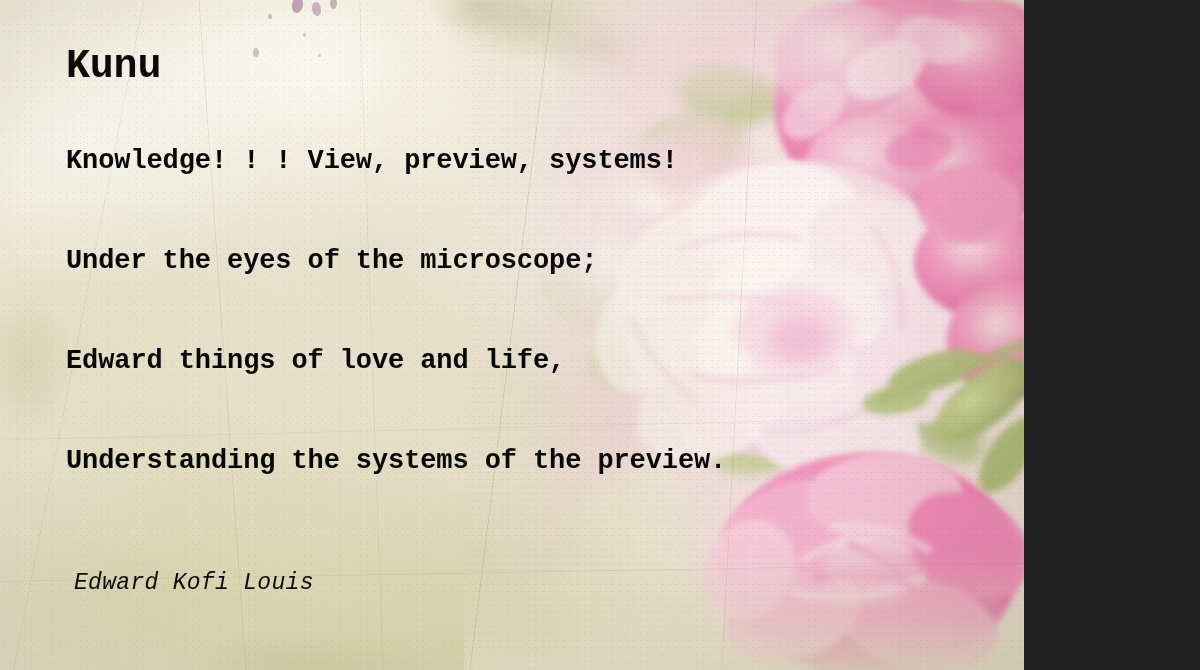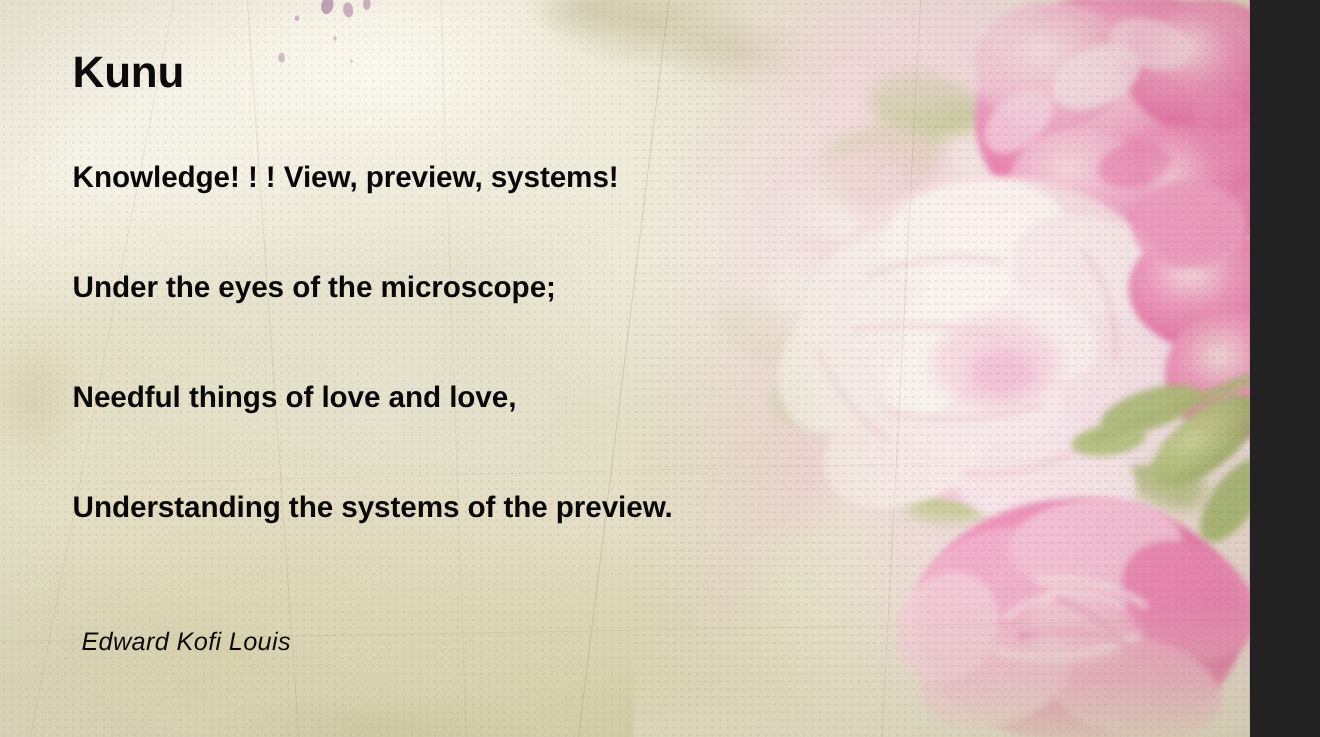--- a/index.html
+++ b/index.html
@@ -5,25 +5,25 @@
 <style>
   html, body {
     margin: 0;
     padding: 0;
     background: #222;
   }
   * { box-sizing: border-box; }
 
   .poem-card {
     position: relative;
-    width: 1136px;
+    width: 1024px;
     height: 670px;
     overflow: hidden;
-    font-family: Liberation Sans, sans-serif;
-    background-color: #f0abfc;
+    font-family: Liberation Mono, monospace;
+    background-color: #b91c1c;
     isolation: isolate;
   }
 
   
   .paper-base {
     position: absolute;
     inset: 0;
     background:
       linear-gradient(118deg,
         #efebdc 0%,
@@ -375,20 +375,20 @@
   <div class="paper-scratch"></div>
   <div class="paper-vignette"></div>
 
   <div class="text-layer">
 
     <div class="poem-title">Kunu</div>
 
     <div class="poem-body">
       <p class="poem-line">Knowledge! ! ! View, preview, systems!</p>
       <p class="poem-line">Under the eyes of the microscope;</p>
-      <p class="poem-line">Needful things of love and love,</p>
+      <p class="poem-line">Edward things of love and life,</p>
       <p class="poem-line">Understanding the systems of the preview.</p>
     </div>
 
     <div class="poem-author">Edward Kofi Louis</div>
   </div>
 
 </div>
 
 </body></html>

